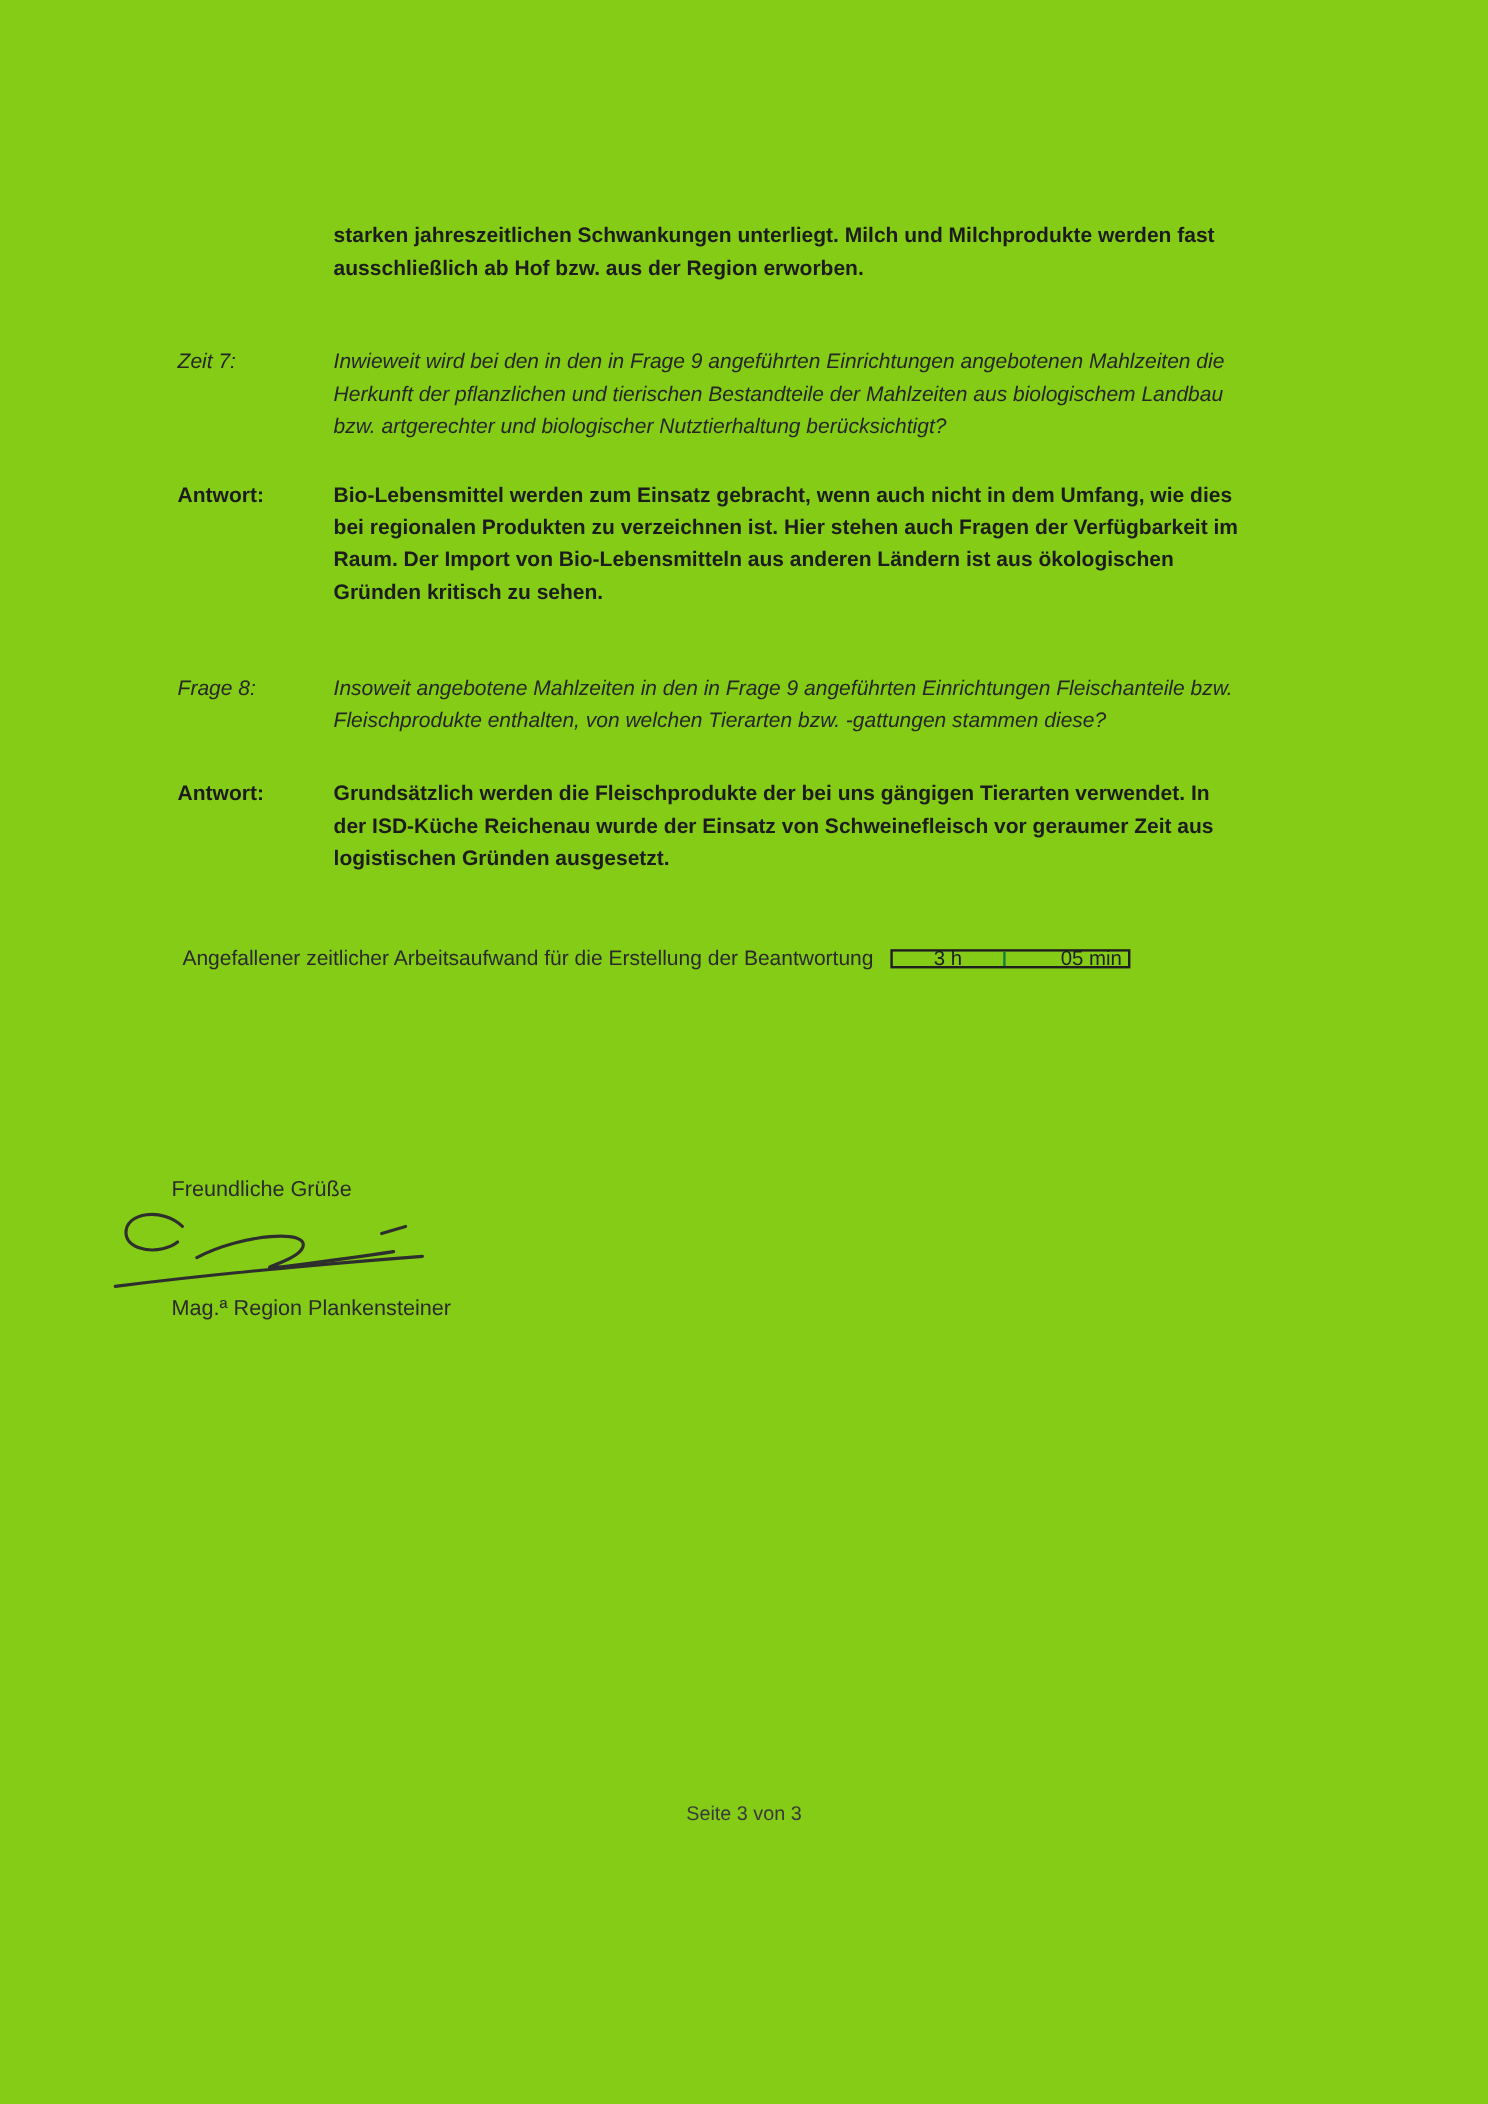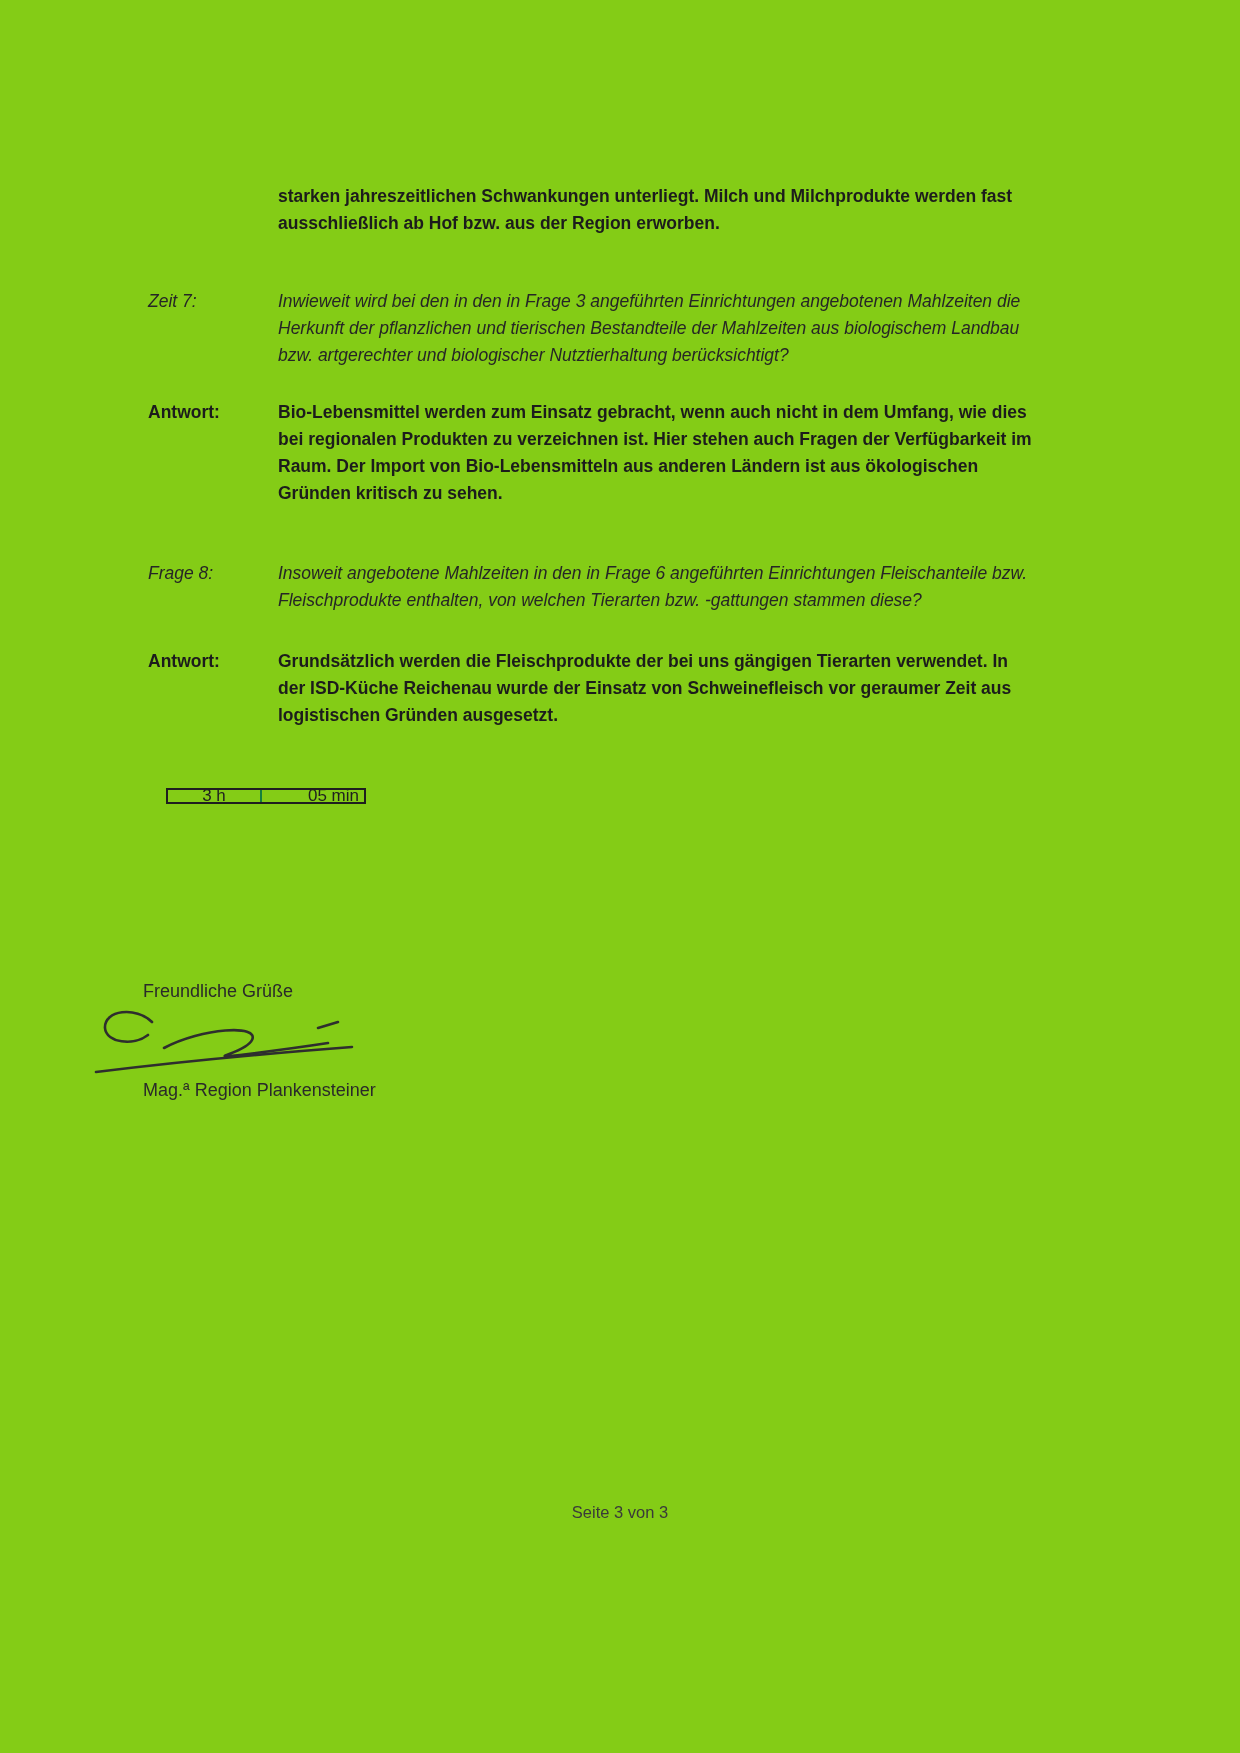--- a/index.html
+++ b/index.html
@@ -99,39 +99,40 @@
 </style>
 </head>
 <body>
 
 <div class="page">
 
   <p class="abs intro body-text bold">starken jahreszeitlichen Schwankungen unterliegt. Milch und Milchprodukte werden fast ausschließlich ab Hof bzw. aus der Region erworben.</p>
 
   <div class="abs qa-row body-text" style="top: 288px;">
     <div class="qa-label italic">Zeit 7:</div>
-    <div class="qa-text italic">Inwieweit wird bei den in den in Frage 3 angeführten Einrichtungen angebotenen Mahlzeiten die Herkunft der pflanzlichen und tierischen Bestandteile der Mahlzeiten aus biologischem Landbau bzw. artgerechter und biologischer Nutztierhaltung berücksichtigt?</div>
+    <div class="qa-text italic">Inwieweit wird bei den in den in Frage 9 angeführten Einrichtungen angebotenen Mahlzeiten die Herkunft der pflanzlichen und tierischen Bestandteile der Mahlzeiten aus biologischem Landbau bzw. artgerechter und biologischer Nutztierhaltung berücksichtigt?</div>
   </div>
 
   <div class="abs qa-row body-text" style="top: 399px;">
     <div class="qa-label bold">Antwort:</div>
     <div class="qa-text bold">Bio-Lebensmittel werden zum Einsatz gebracht, wenn auch nicht in dem Umfang, wie dies bei regionalen Produkten zu verzeichnen ist. Hier stehen auch Fragen der Verfügbarkeit im Raum. Der Import von Bio-Lebensmitteln aus anderen Ländern ist aus ökologischen Gründen kritisch zu sehen.</div>
   </div>
 
   <div class="abs qa-row body-text" style="top: 560px; justify-content: center;">
     <div class="qa-label italic">Frage 8:</div>
-    <div class="qa-text italic">Insoweit angebotene Mahlzeiten in den in Frage 6 angeführten Einrichtungen Fleischanteile bzw. Fleischprodukte enthalten, von welchen Tierarten bzw. -gattungen stammen diese?</div>
+    <div class="qa-text italic">Insoweit angebotene Mahlzeiten in den in Frage 9 angeführten Einrichtungen Fleischanteile bzw. Fleischprodukte enthalten, von welchen Tierarten bzw. -gattungen stammen diese?</div>
   </div>
 
   <div class="abs qa-row body-text" style="top: 648px;">
     <div class="qa-label bold">Antwort:</div>
     <div class="qa-text bold">Grundsätzlich werden die Fleischprodukte der bei uns gängigen Tierarten verwendet. In der ISD-Küche Reichenau wurde der Einsatz von Schweinefleisch vor geraumer Zeit aus logistischen Gründen ausgesetzt.</div>
   </div>
 
   <div class="abs effort-row">
+    <span class="effort-label">Angefallener zeitlicher Arbeitsaufwand für die Erstellung der Beantwortung</span>
     <div class="effort-box">
       <div class="effort-cell hours">3 h</div>
       <div class="effort-cell minutes">05 min</div>
     </div>
   </div>
 
   <div class="abs salutation">Freundliche Grüße</div>
 
   <div class="abs signature-wrap">
     <svg width="330" height="92" viewBox="0 0 330 92">

